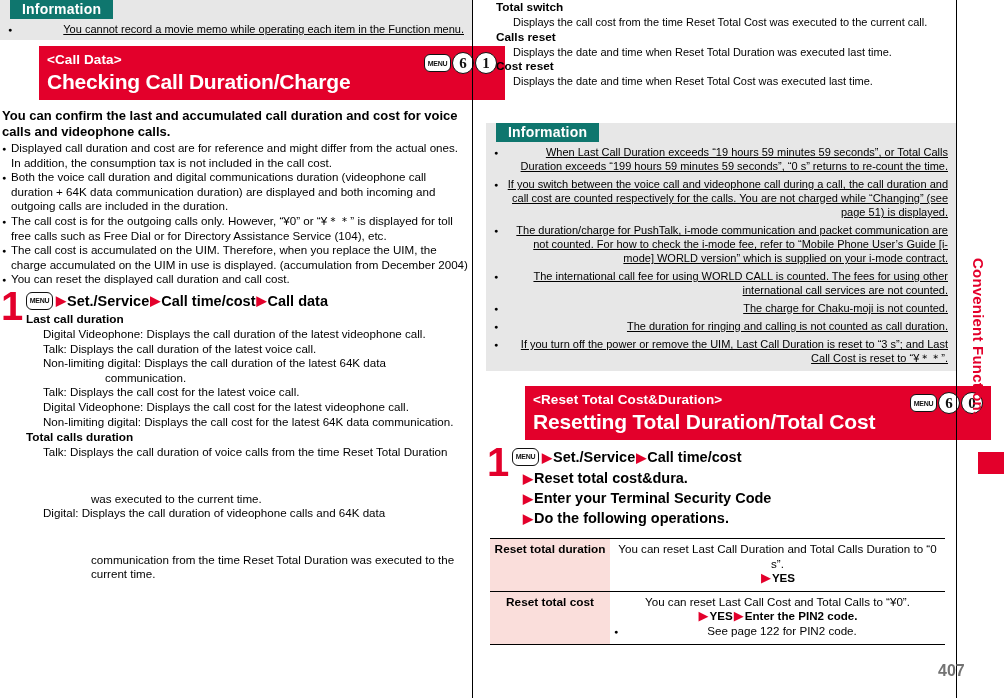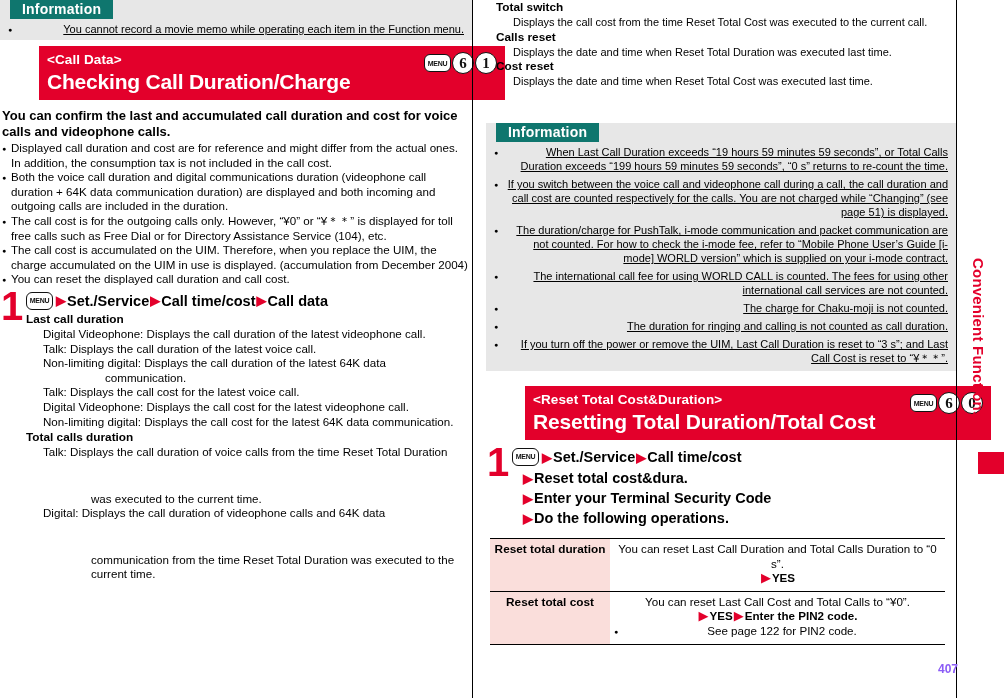--- a/index.html
+++ b/index.html
@@ -312,23 +312,23 @@
     position: absolute;
     left: 0; top: 0;
     font-size: 7px;
     line-height: 15px;
   }
 
   .pagenum {
     position: absolute;
     left: 938px;
     top: 662px;
-    font-size: 12px;
-    font-weight: bold;
-    color: #8b5cf6;
+    font-size: 16px;
+    font-weight: bold;
+    color: #737373;
   }
 </style>
 </head>
 <body>
 
 <div id="page">
 
   <div class="col col-left">
 
     <div class="info-box" style="position:absolute;left:0;top:0;width:472px;height:40px;">

